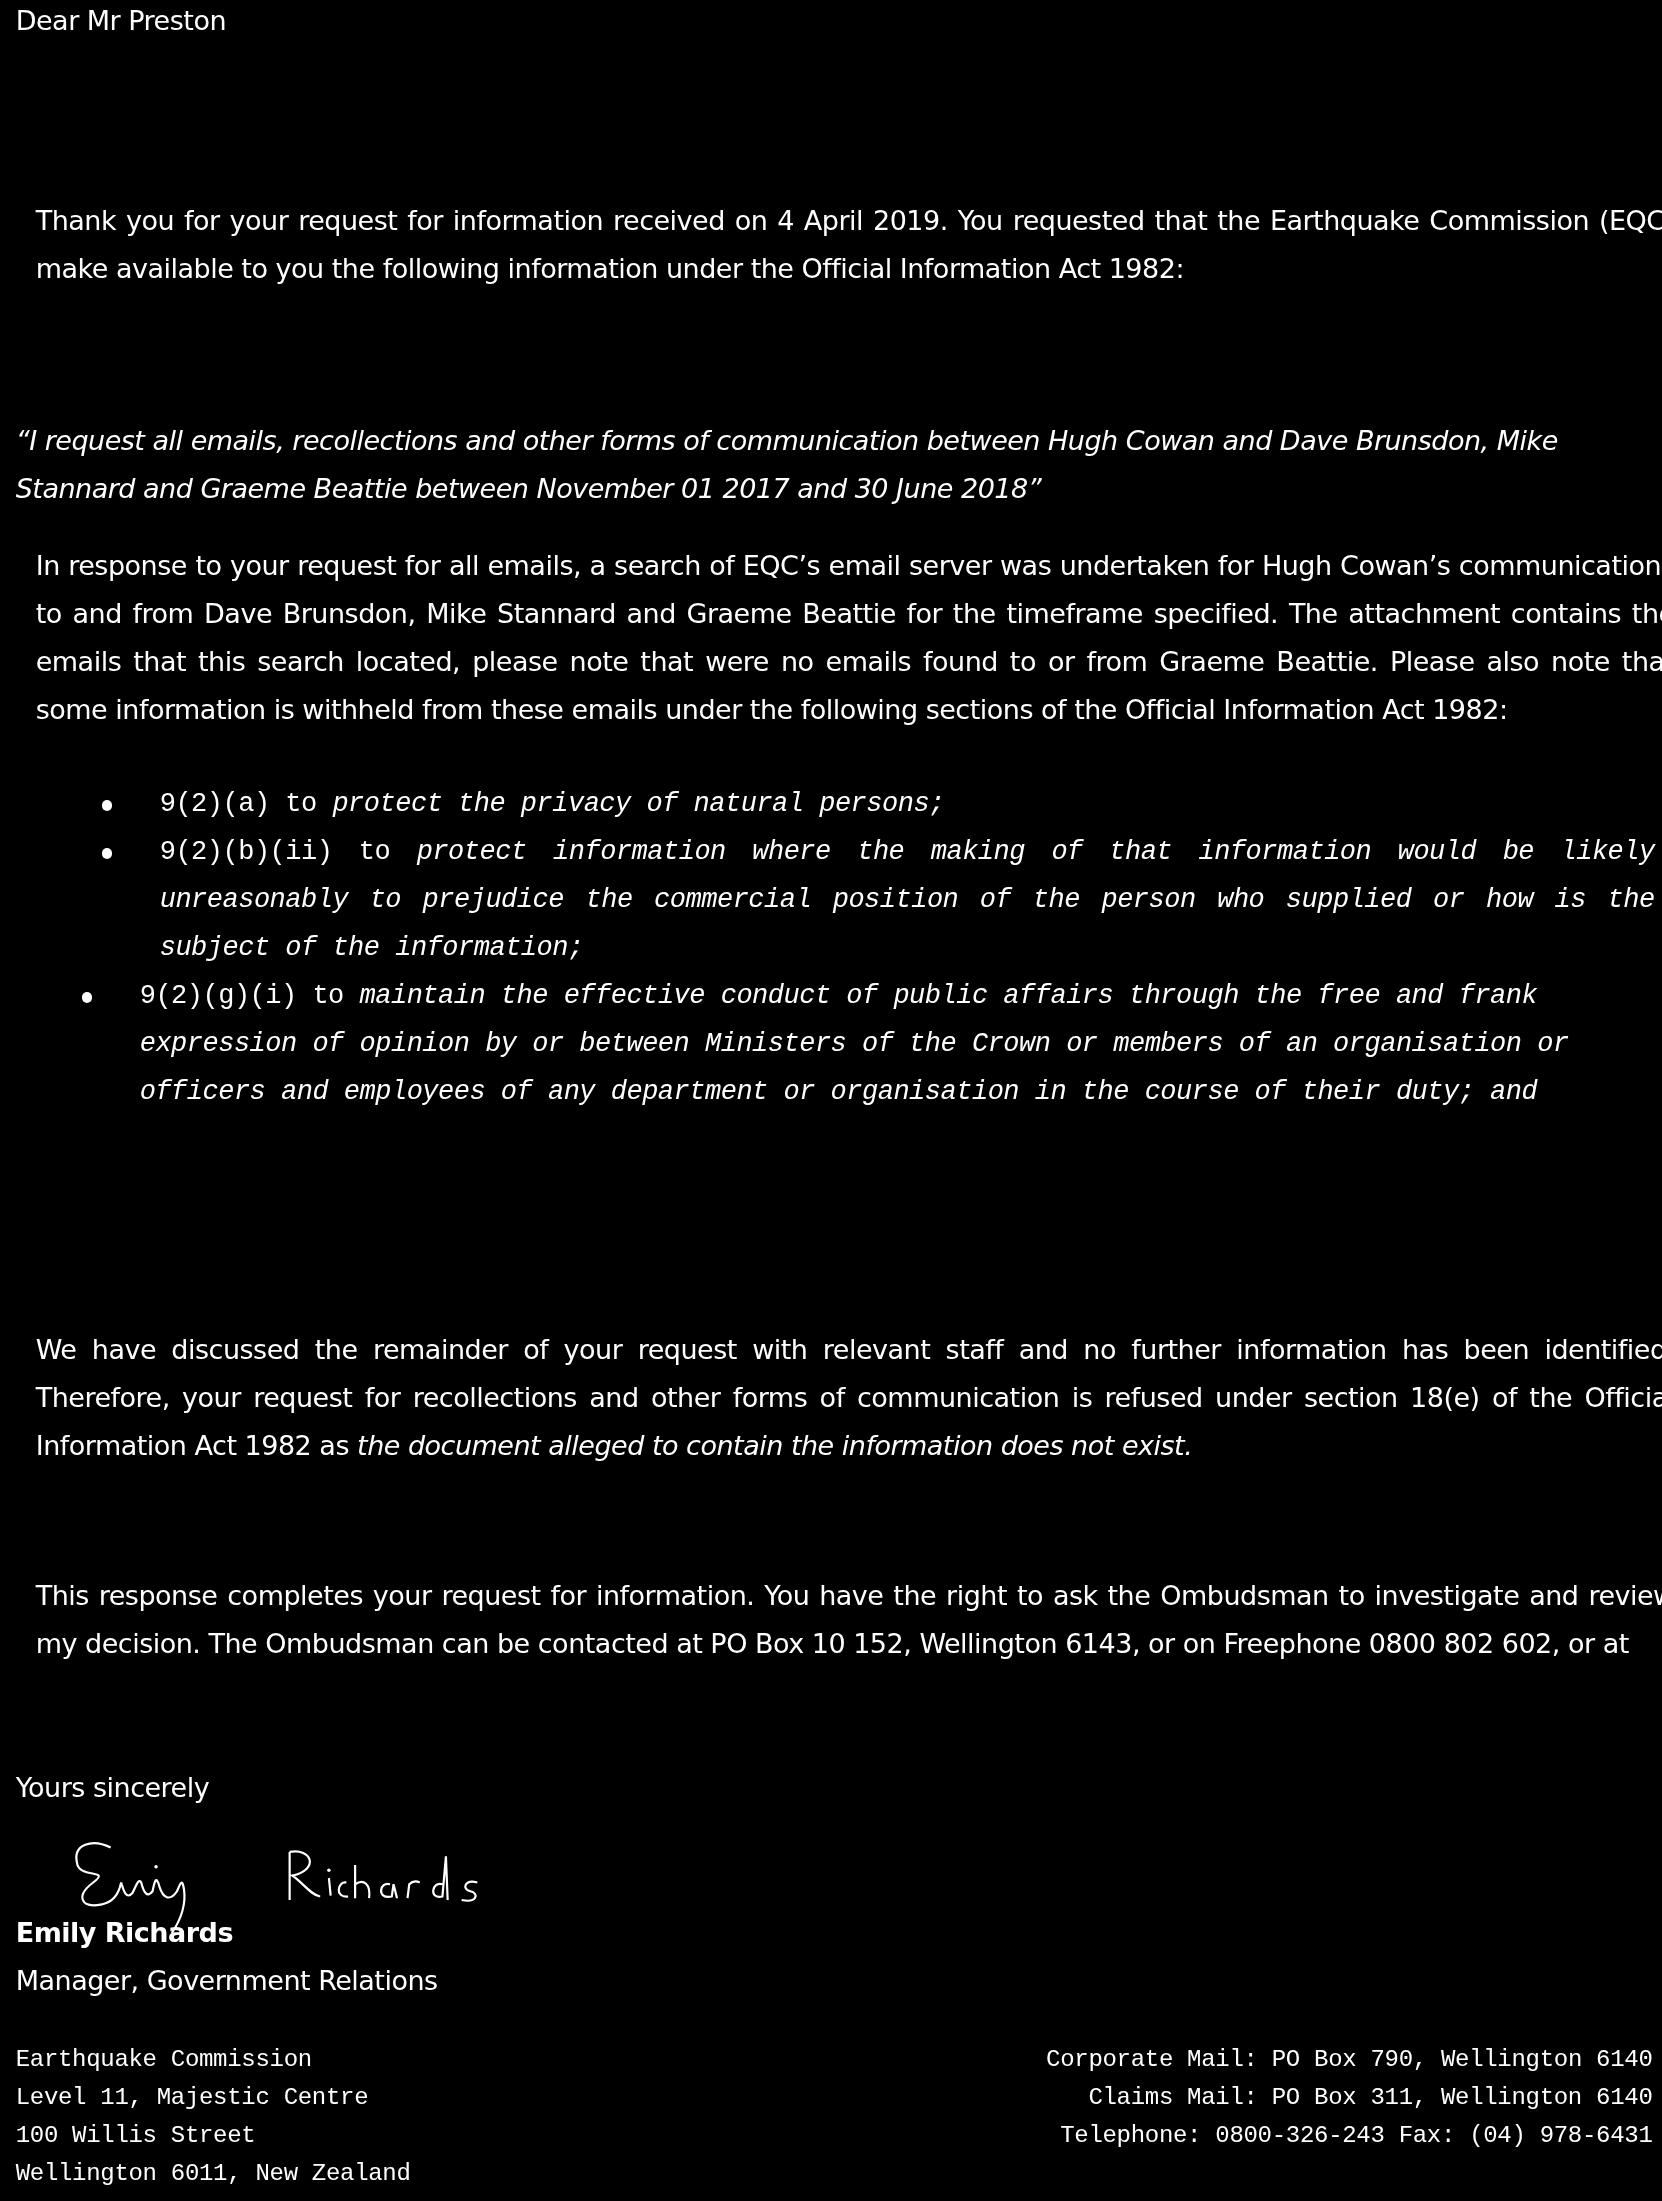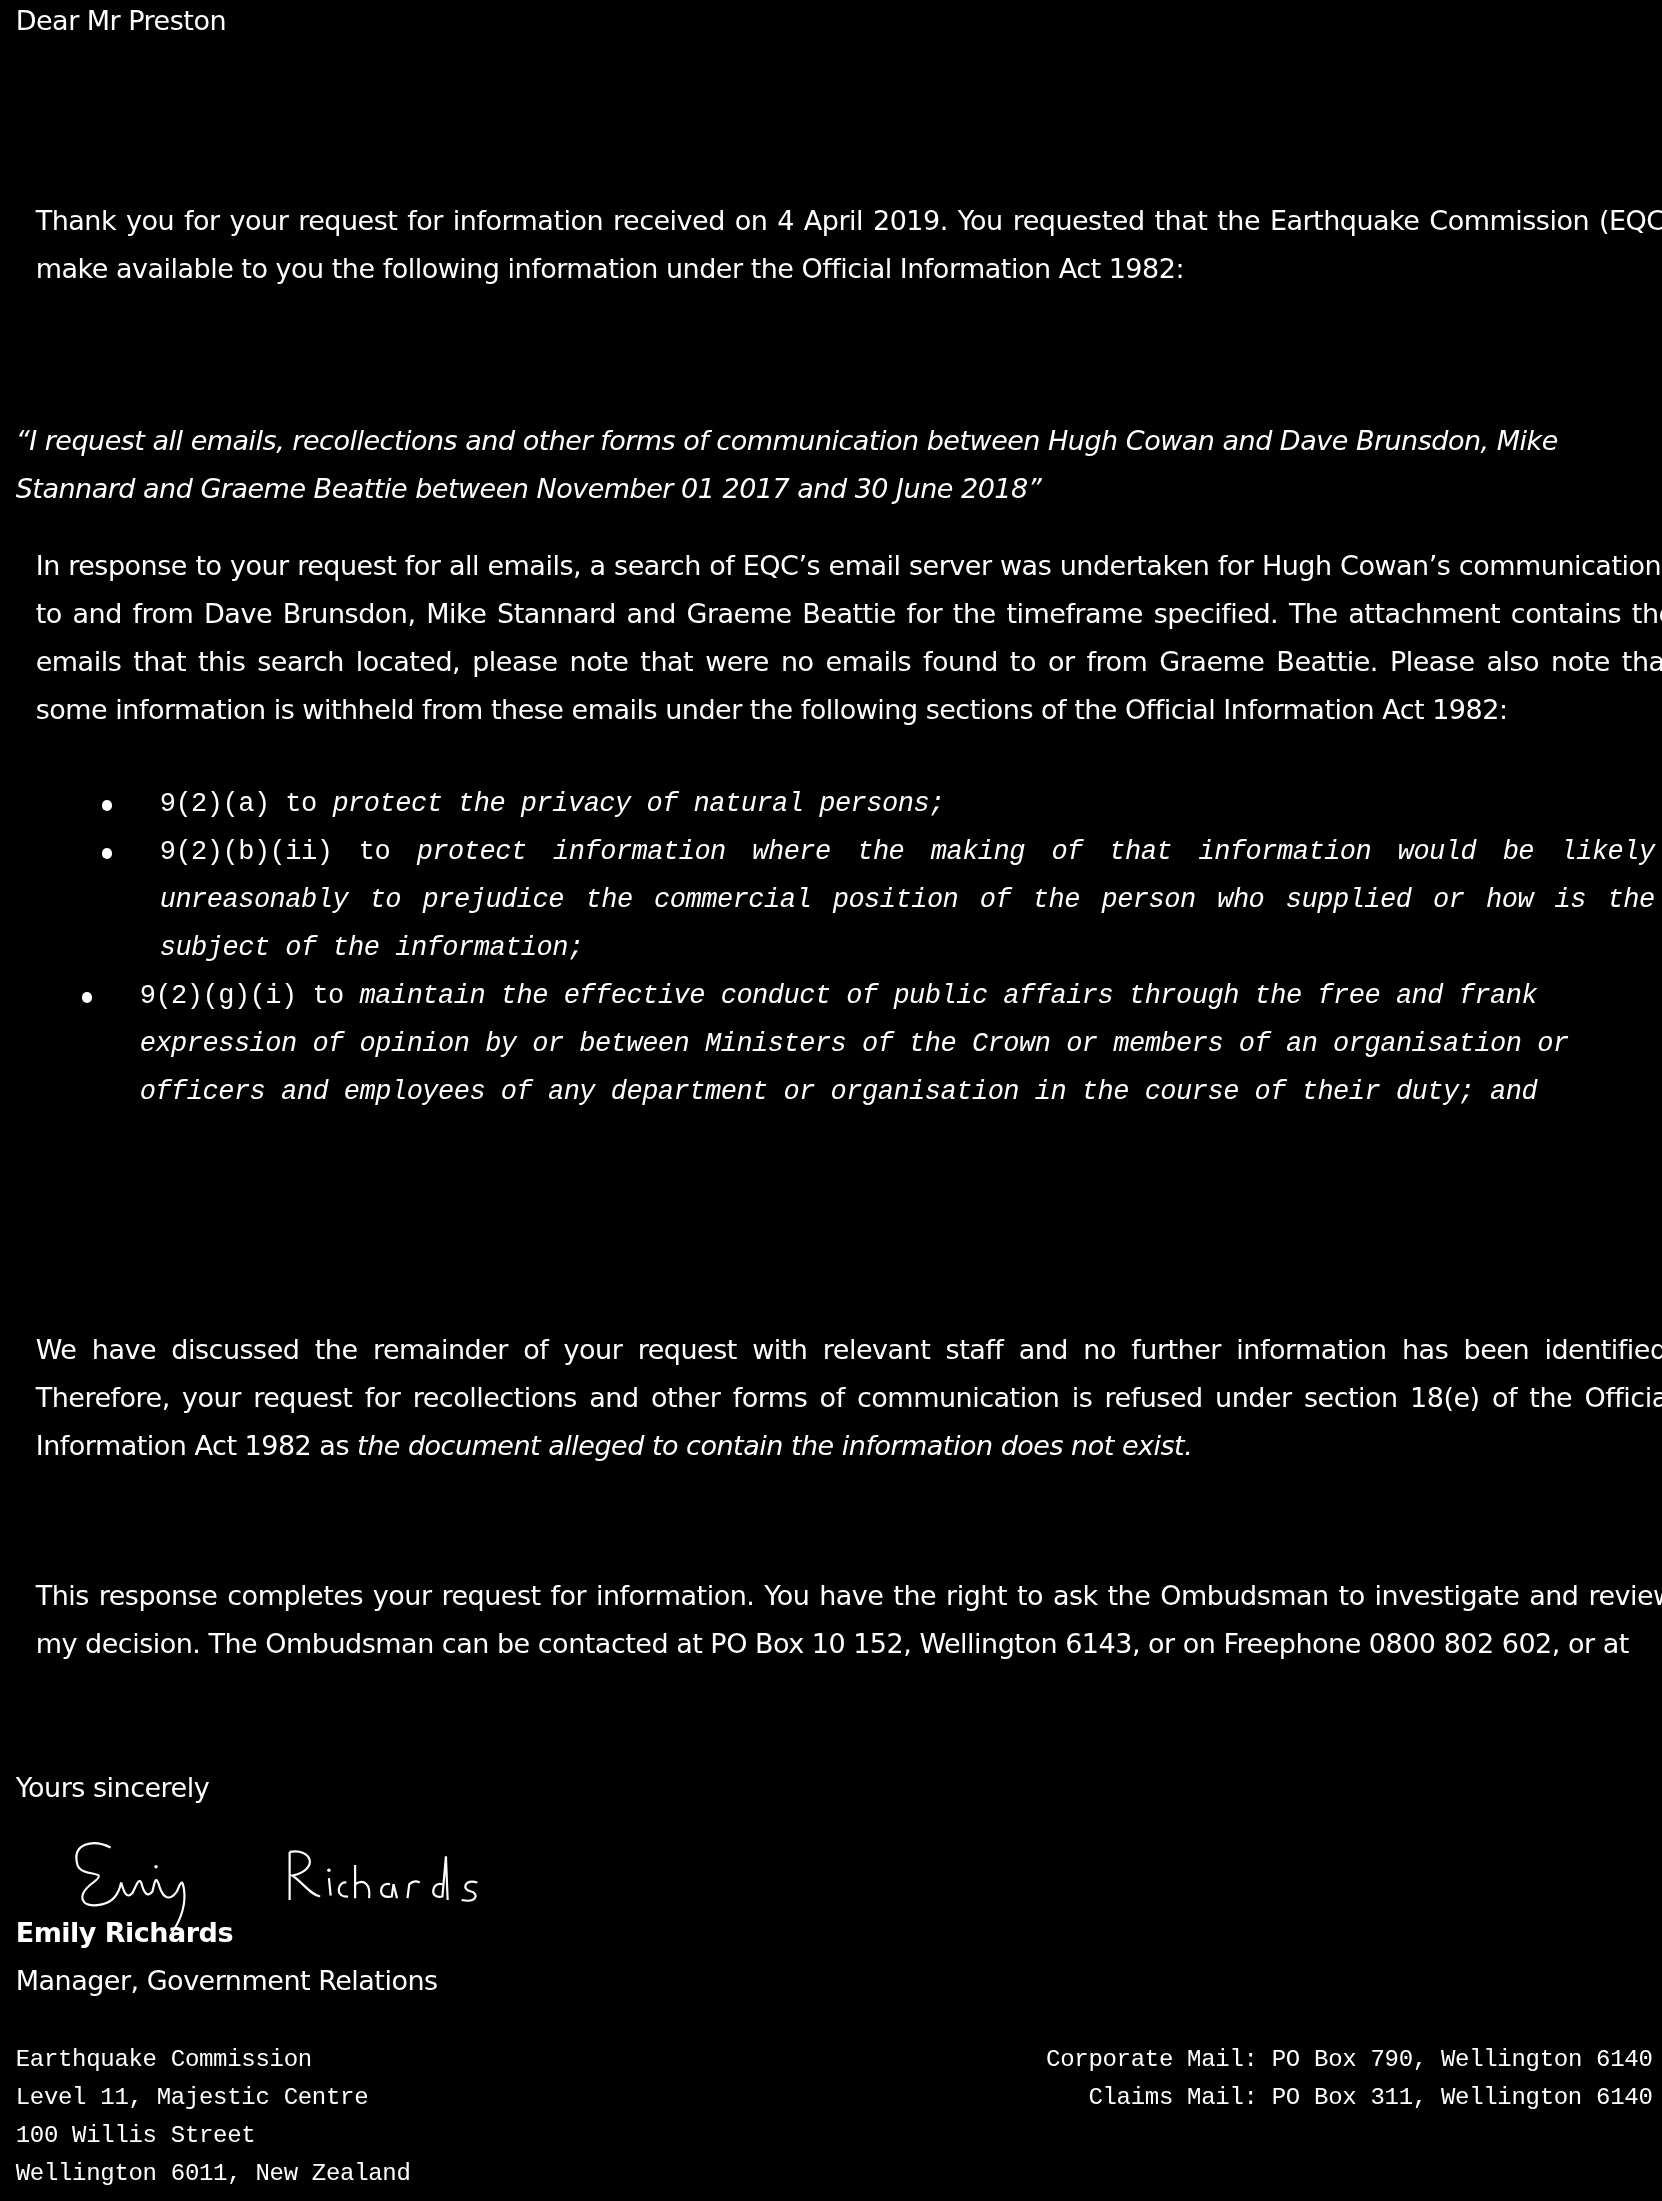--- a/index.html
+++ b/index.html
@@ -68,14 +68,15 @@
     <div>Earthquake Commission</div>
     <div>Level 11, Majestic Centre</div>
     <div>100 Willis Street</div>
     <div>Wellington 6011, New Zealand</div>
   </div>
 </div>
 
 <div class="footer footer-right">
   <div>Corporate Mail:  PO Box 790, Wellington 6140</div>
   <div>Claims Mail: PO Box 311, Wellington 6140</div>
+  <div>Telephone:  0800-326-243 Fax: (04) 978-6431</div>
 </div>
 
 
 </body></html>

